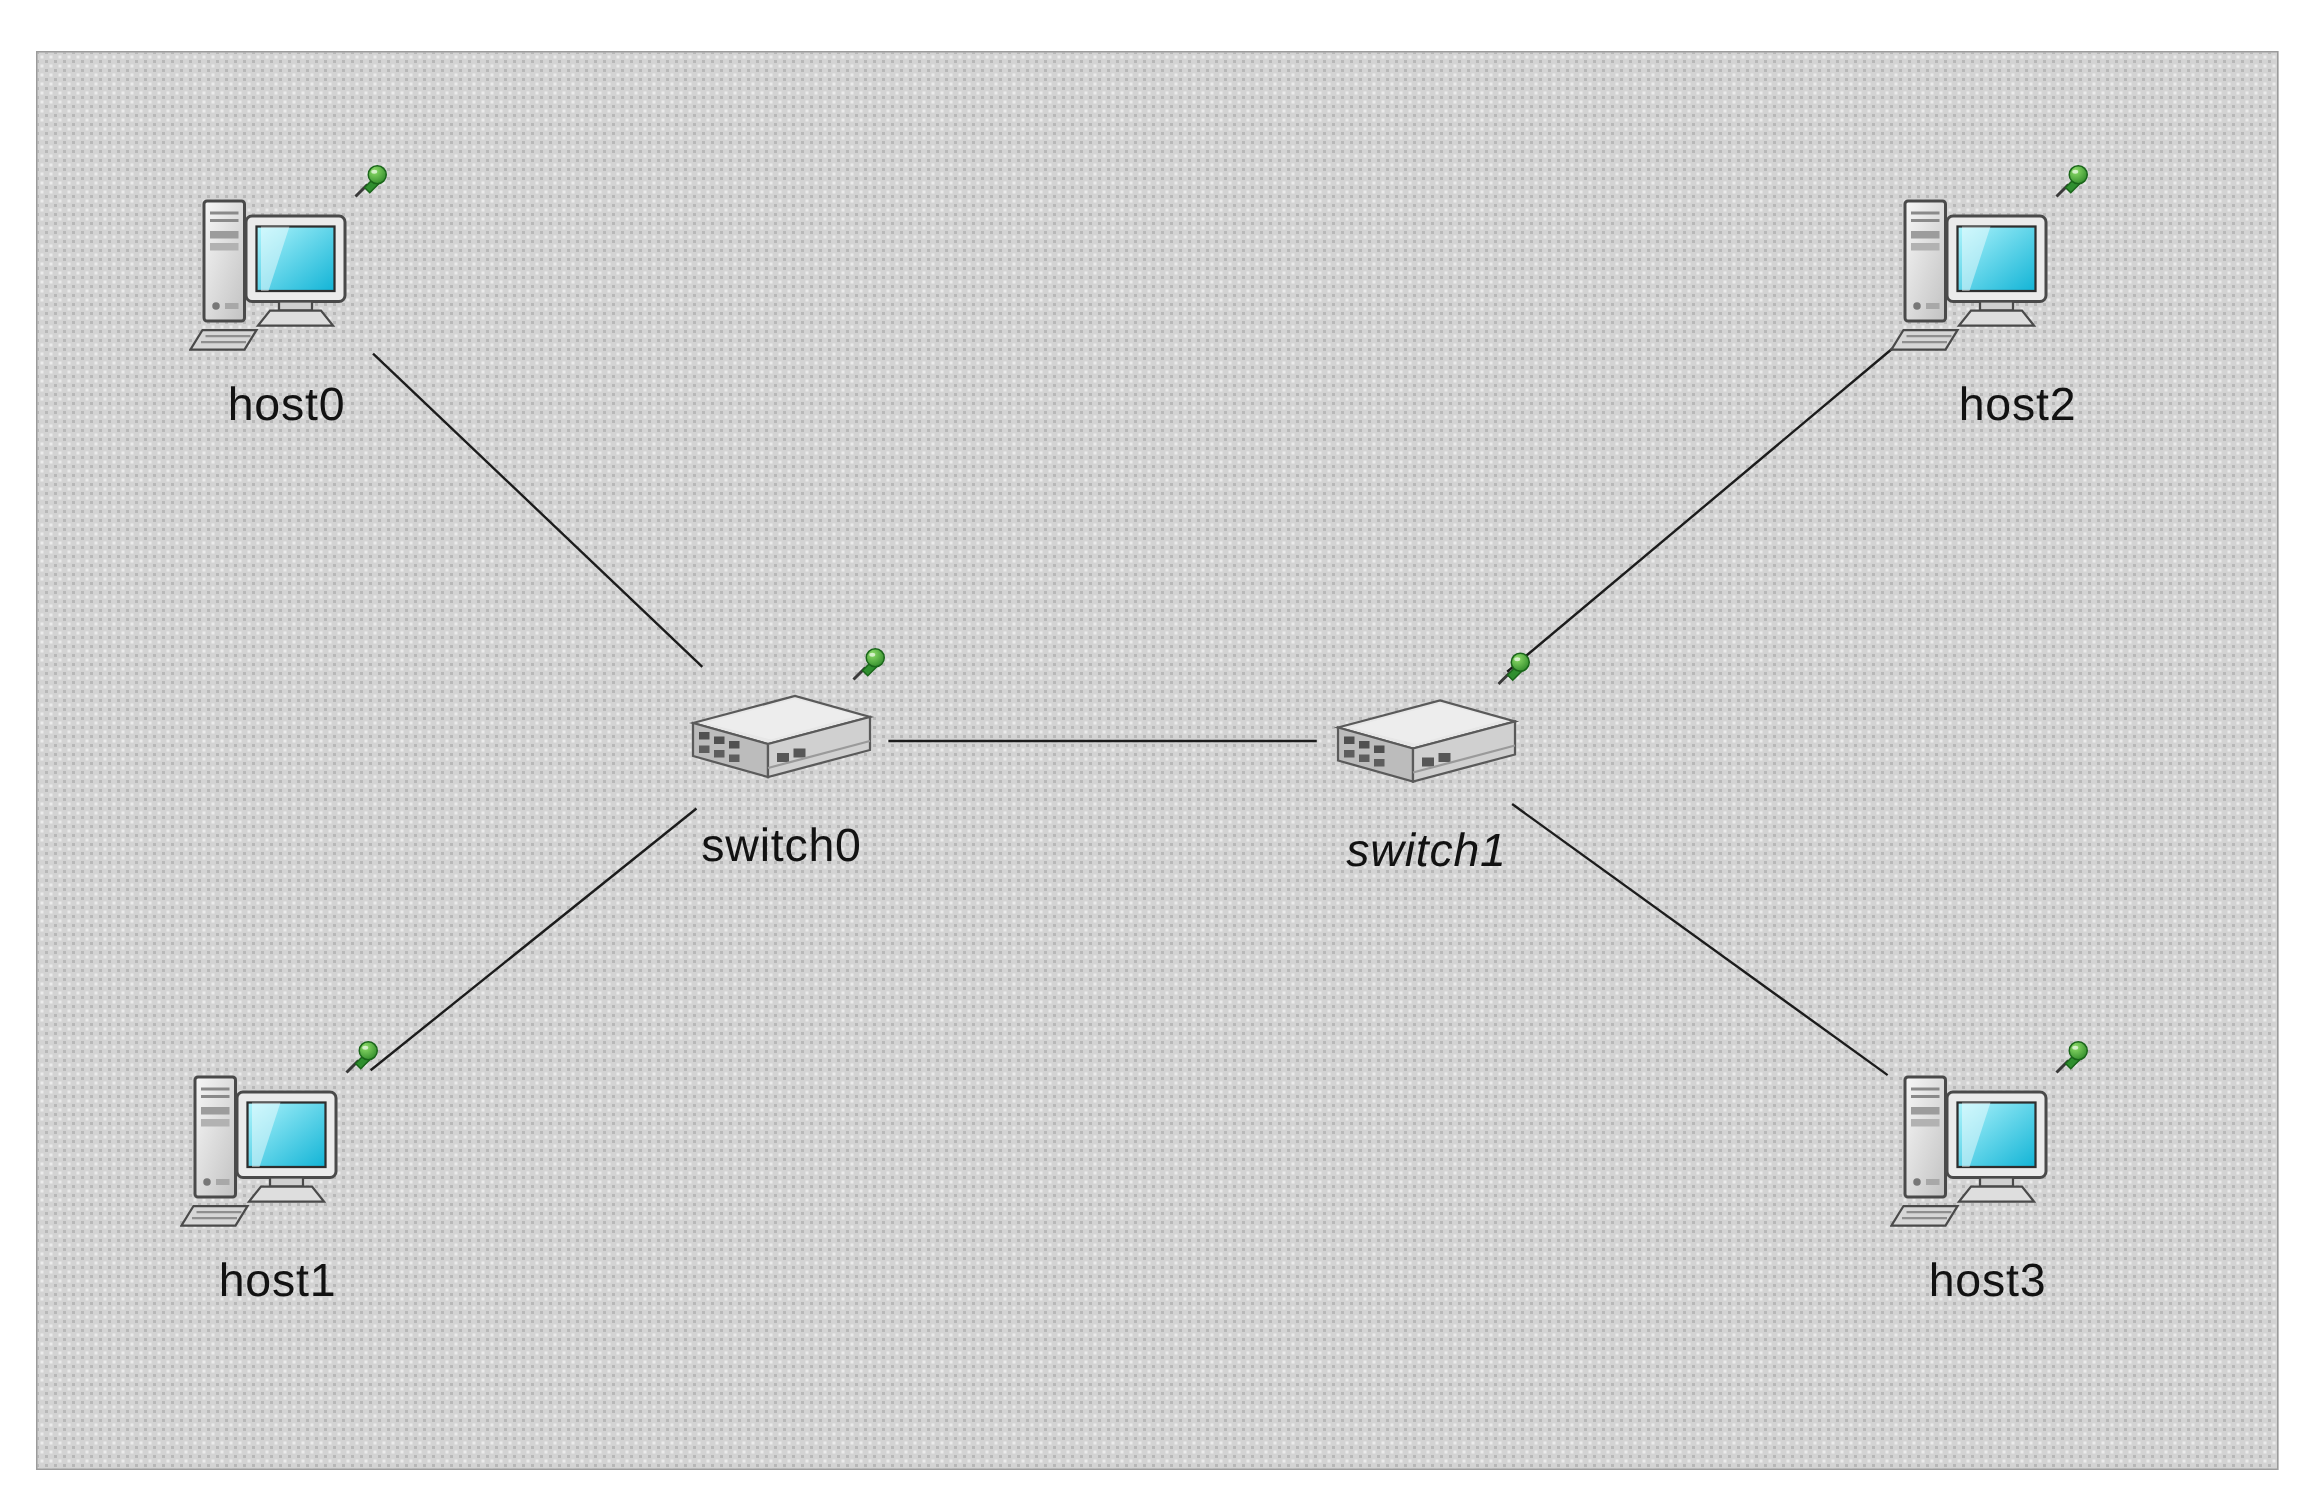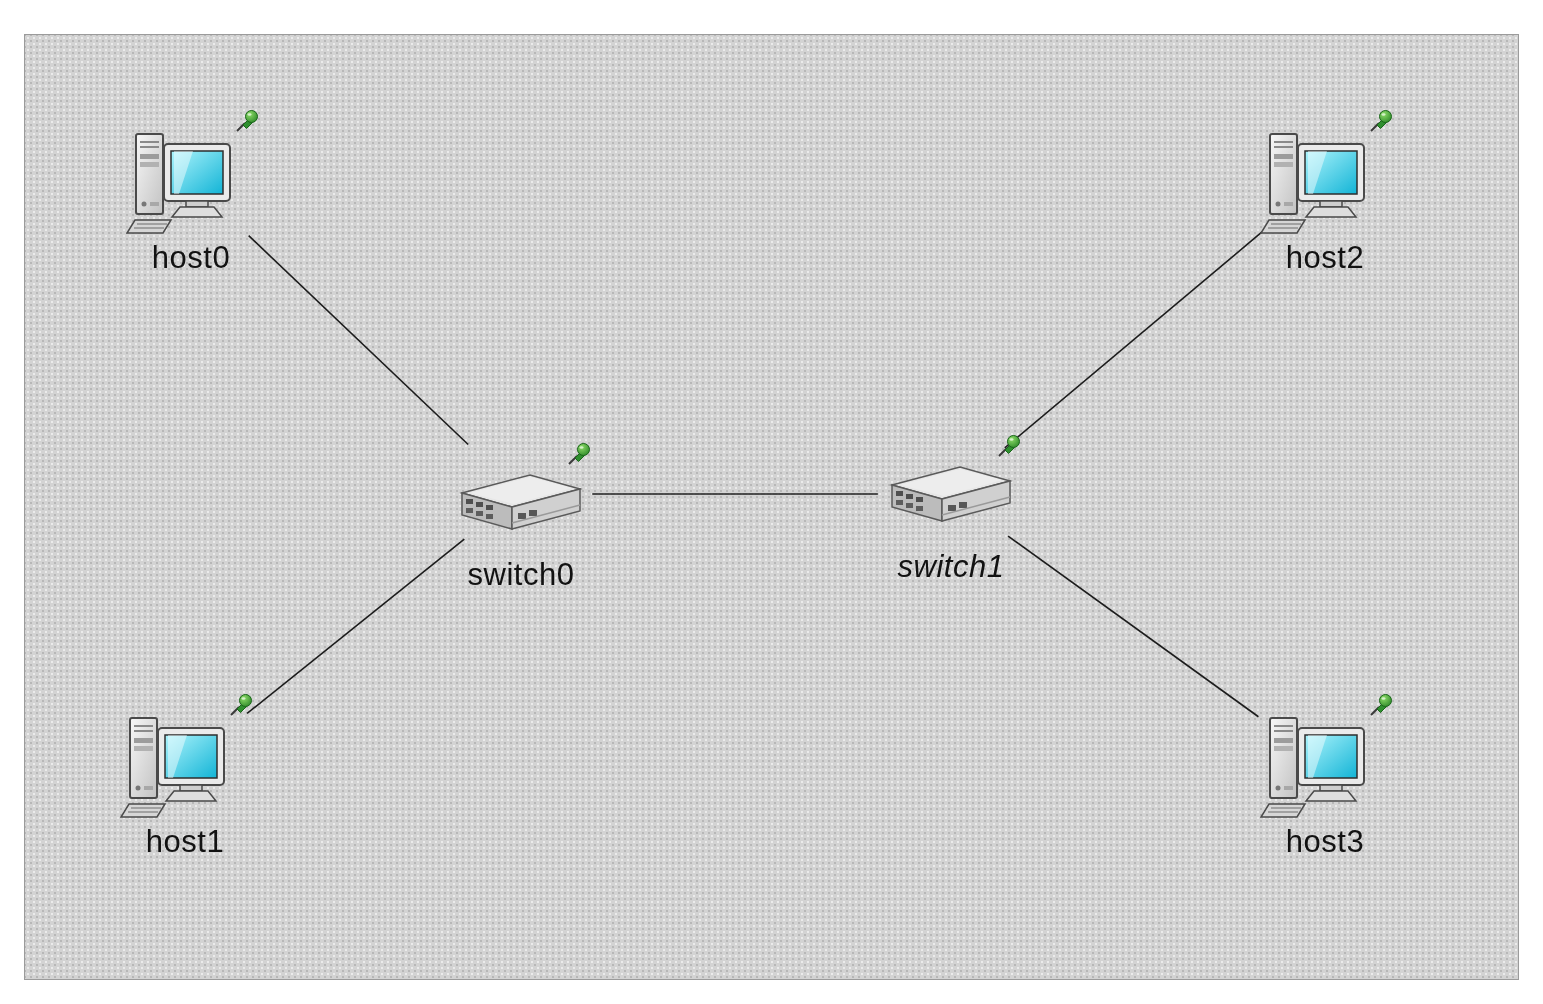--- a/index.html
+++ b/index.html
@@ -35,21 +35,21 @@
   .node.switch .pin { right: -6px; top: -22px; }
   .node-label {
     position: absolute;
     left: 50%;
     transform: translateX(-50%);
     white-space: nowrap;
     font-size: 31px;
     color: #121212;
     letter-spacing: 0.5px;
   }
-  .node.host  .node-label { top: 124px; }
+  .node.host  .node-label { top: 136px; }
   .node.switch .node-label { top: 94px; }
   #svg-defs { position: absolute; width: 0; height: 0; }
 </style>
 </head>
 <body>
 
 <svg id="svg-defs" aria-hidden="true">
   <defs>
     <linearGradient id="metalGrad" x1="0" y1="0" x2="1" y2="1">
       <stop offset="0" stop-color="#f7f7f7"></stop>
@@ -167,21 +167,21 @@
     <line x1="8" y1="112" x2="38" y2="112" stroke="#8f8f8f" stroke-width="1.5"></line>
   </svg>
 
   <svg class="pin" viewBox="0 0 26 26" width="26" height="26">
     <line x1="3" y1="23" x2="11" y2="15" stroke="#3a3a3a" stroke-width="2"></line>
     <polygon points="9,17 15,11 18.5,14.5 12.5,20.5" fill="#2f8f2f" stroke="#1a661a" stroke-width="1"></polygon>
     <circle cx="17.5" cy="8.5" r="6" fill="url(#pinGrad)" stroke="#1a661a" stroke-width="1"></circle>
     <ellipse cx="15.5" cy="6.5" rx="2" ry="1.3" fill="#ffffff" opacity="0.65"></ellipse>
   </svg>
 </div>
-    <div class="node-label" style="color: rgb(18, 18, 18);">host2</div>
+    <div class="node-label" style="color: rgb(18, 18, 18); margin-left: 20px;">host2</div>
   </div>
 
   <div class="node host" style="left: 1235px; top: 665px; width: 130px; text-align: right;">
     <div class="icon-wrap" style="width: 130px; height: 130px;">
   <svg viewBox="0 0 130 130" width="130" height="130">
 
     <rect x="10" y="18" width="27" height="80" rx="2" fill="url(#metalGrad)" stroke="#4a4a4a" stroke-width="2"></rect>
     <line x1="14" y1="26" x2="33" y2="26" stroke="#8a8a8a" stroke-width="2"></line>
     <line x1="14" y1="31" x2="33" y2="31" stroke="#8a8a8a" stroke-width="2"></line>
     <rect x="14" y="38" width="19" height="5" fill="#9c9c9c"></rect>
@@ -204,21 +204,21 @@
   <svg class="pin" viewBox="0 0 26 26" width="26" height="26">
     <line x1="3" y1="23" x2="11" y2="15" stroke="#3a3a3a" stroke-width="2"></line>
     <polygon points="9,17 15,11 18.5,14.5 12.5,20.5" fill="#2f8f2f" stroke="#1a661a" stroke-width="1"></polygon>
     <circle cx="17.5" cy="8.5" r="6" fill="url(#pinGrad)" stroke="#1a661a" stroke-width="1"></circle>
     <ellipse cx="15.5" cy="6.5" rx="2" ry="1.3" fill="#ffffff" opacity="0.65"></ellipse>
   </svg>
 </div>
     <div class="node-label" style="color: rgb(18, 18, 18);">host3</div>
   </div>
 
-  <div class="node switch" style="left: 431px; top: 428px; width: 130px;">
+  <div class="node switch" style="left: 431px; top: 417px; width: 130px;">
     <div class="icon-wrap" style="width: 130px; height: 80px;">
   <svg viewBox="0 0 130 80" width="130" height="80">
 
     <polygon points="6,30 74,12 124,26 56,44" fill="#e7e7e7" stroke="#5a5a5a" stroke-width="1.5"></polygon>
     <polygon points="14,30 74,14 116,25 58,41" fill="#f2f2f2" opacity="0.6"></polygon>
 
     <polygon points="6,30 56,44 56,66 6,52" fill="#bcbcbc" stroke="#5a5a5a" stroke-width="1.5"></polygon>
 
     <polygon points="56,44 124,26 124,48 56,66" fill="#d0d0d0" stroke="#5a5a5a" stroke-width="1.5"></polygon>
 

